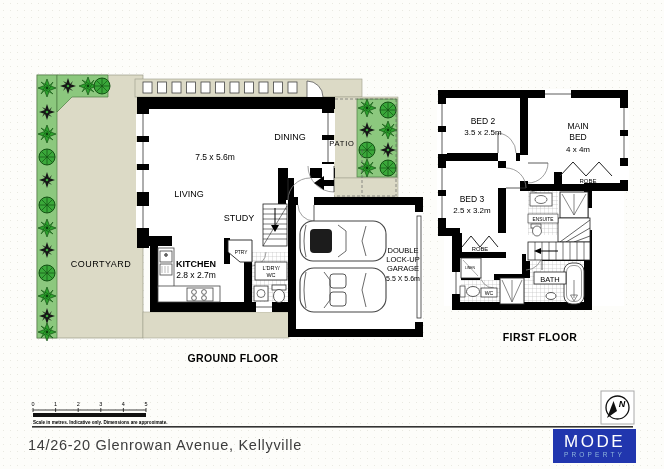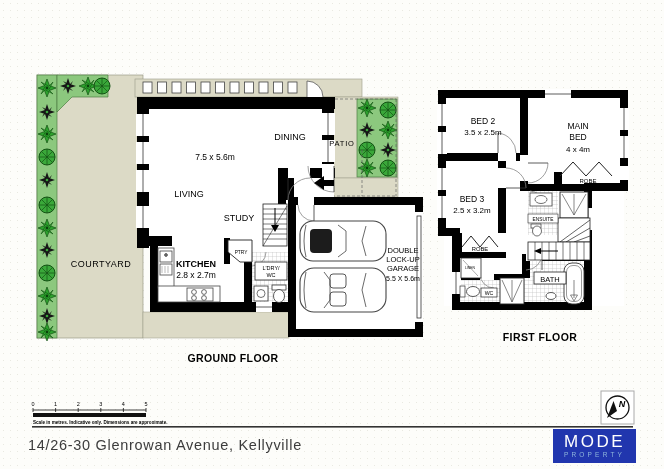--- a/index.html
+++ b/index.html
@@ -422,20 +422,20 @@
   <rect x="32" y="426" width="601" height="1.6" fill="#333"></rect>
 
   <g>
     <rect x="601" y="391" width="33" height="33" fill="#ffffff" stroke="#aaa" stroke-width="1"></rect>
     <circle cx="617.5" cy="407.5" r="11.5" fill="none" stroke="#111" stroke-width="1.3"></circle>
     <polygon points="607,418 613.5,401 617,411" fill="#111"></polygon>
     <text x="622" y="407" font-size="9" font-weight="bold" font-style="italic" text-anchor="middle">N</text>
   </g>
 </svg>
 
-<div class="address">14/26-30 Glenrowan Avenue, Kellyville</div>
+<div class="address">14/26-20 Glenrowan Avenue, Kellyville</div>
 
 <div class="logo" id="logo-box" style="background: rgb(33, 54, 174);">
   <div class="logo-name">MODE</div>
   <div class="logo-tagline" id="logo-tagline" style="color: rgb(143, 182, 219);">PROPERTY</div>
 </div>
 
 </div>
 
 </body></html>

